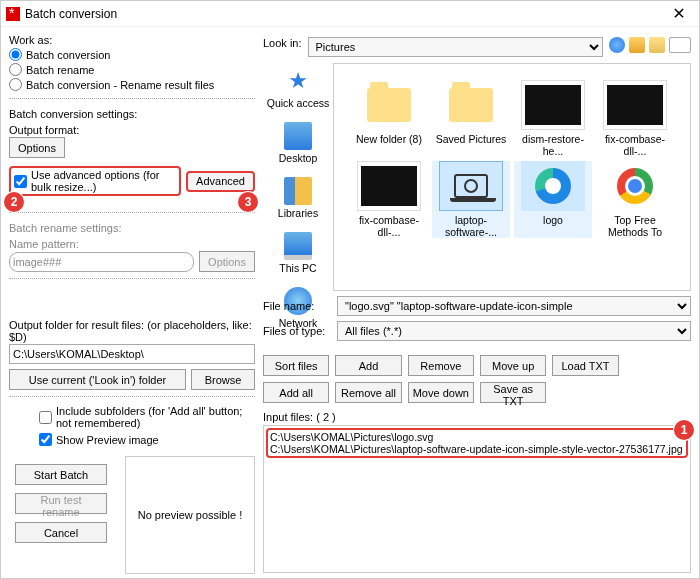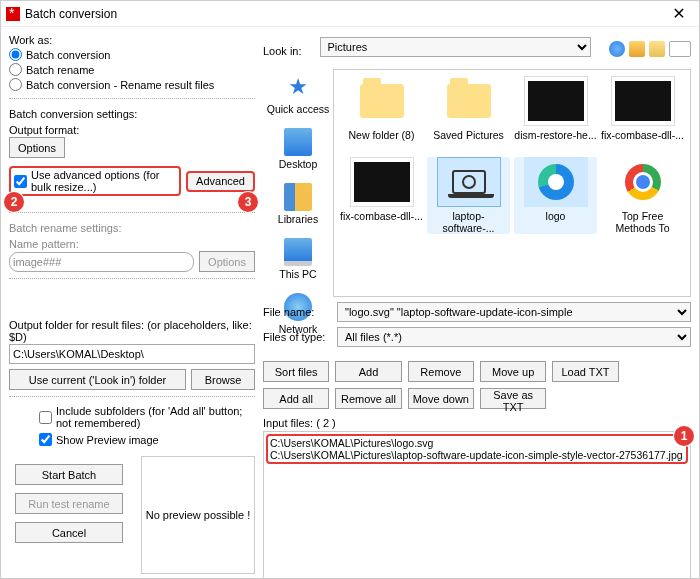--- a/index.html
+++ b/index.html
@@ -18,45 +18,45 @@
   .divdot { border-bottom:1px dotted #aaa; margin:6px 0; }
   select, input[type=text] { font:inherit; border:1px solid #aaa; background:#fff; height:20px; padding:0 3px; }
   select { background:#f7f7f7; }
   .row { display:flex; gap:5px; align-items:center; }
   .btn { height:21px; border:1px solid #999; background:#f3f3f3; font:inherit; padding:0 8px; cursor:pointer; }
   .btn.dis { color:#999; }
   .chkrow { display:flex; align-items:center; margin:2px 0;padding-left:30px; }
   .chkrow input { margin:0 4px 0 0; }
   .hl-red { border:2px solid #e53935; border-radius:4px; }
   .badge { width:20px; height:20px; border-radius:50%; background:#e53935; color:#fff; font-size:12px; font-weight:bold; display:flex; align-items:center; justify-content:center; position:absolute; box-shadow:0 0 0 1px #fff; }
-  .lookin { display:flex; align-items:flex-end; gap:18px; margin:6px 0 12px 0; }
+  .lookin { display:flex; align-items:flex-start; gap:6px; margin:6px 0 6px 0; }
   .lookin select { flex:1; }
   .toolbar-icons span{ width:16px; height:16px; display:inline-block; border-radius:2px; }
   .browser { display:flex; height:228px; }
   .places { width:70px; display:flex; flex-direction:column; align-items:center; gap:13px; padding:4px 0;}
   .place { text-align:center; font-size:10.5px; width:64px; }
   .place .pi { width:28px; height:28px; margin:0 auto 2px; border-radius:3px; }
-  .filearea { flex:1; border:1px solid #ccc; padding:6px; display:grid; grid-template-columns:repeat(4,1fr); gap:4px 4px; align-content:start; overflow:hidden;}
+  .filearea { flex:1; border:1px solid #ccc; padding:16px; display:grid; grid-template-columns:repeat(4,1fr); gap:4px 4px; align-content:start; overflow:hidden;}
   .fitem { text-align:center; font-size:10.5px; }
   .fitem .thumb { width:64px; height:50px; margin:0 auto 3px; border:1px solid #ddd; display:flex; align-items:center; justify-content:center; background:#fff; }
   .fitem.sel .thumb { background:#cde8ff; border-color:#7ab7e8; }
   .fitem.sel { background:#e5f3ff; border-radius:2px; }
   .flabel { height:24px; overflow:hidden; line-height:12px; }
   .formrow { display:flex; align-items:center; gap:6px; margin-top:5px; }
   .formrow .fl { width:68px; }
   .formrow select, .formrow input { flex:1; }
   .actions { display:grid; grid-template-columns:repeat(6,1fr); gap:6px; margin-top:14px; }
   .actions .btn { padding:0 4px; }
   .inputfiles { margin-top:8px; }
   .filelist { border:1px solid #ccc; height:148px; padding:2px; margin-top:2px; font-size:10.5px; position:relative;}
   .filelist .hlbox { border:2px solid #e53935; border-radius:4px; padding:1px 2px; }
   .preview { border:1px solid #ccc; flex:1; display:flex; align-items:center; justify-content:center; margin-left:4px; }
   .bottom-left { display:flex; margin-top:8px; }
   .btn-stack { display:flex; flex-direction:column; gap:8px; padding:8px 14px 0 6px; }
-  .btn-stack .btn { width:108px; }
+  .btn-stack .btn { width:92px; }
   .edge-laptop{width:34px;height:24px;border:2px solid #333;border-radius:3px;position:relative;display:flex;align-items:center;justify-content:center;}
   .edge-laptop::after{content:"";position:absolute;bottom:-6px;left:-6px;width:46px;height:4px;background:#333;border-radius:0 0 3px 3px;}
   .gear{width:14px;height:14px;border:2px solid #333;border-radius:50%;position:relative;}
   .edge-circle{width:36px;height:36px;border-radius:50%;background:conic-gradient(#1e88e5 0 70%, #2fc19b 70% 100%);display:flex;align-items:center;justify-content:center;}
   .edge-circle::after{content:"";width:16px;height:16px;border-radius:50%;background:#fff;}
   .chrome{width:36px;height:36px;border-radius:50%;background:conic-gradient(#34a853 0 33%, #fbbc05 33% 66%, #ea4335 66% 100%);display:flex;align-items:center;justify-content:center;}
   .chrome::after{content:"";width:14px;height:14px;border-radius:50%;background:#4285f4;border:3px solid #fff;}
   .folder{width:44px;height:34px;background:#ffe08a;border-radius:3px;position:relative;}
   .folder::before{content:"";position:absolute;top:-6px;left:3px;width:18px;height:8px;background:#ffe08a;border-radius:2px 2px 0 0;}
   .blackimg{width:56px;height:40px;background:#111;}

